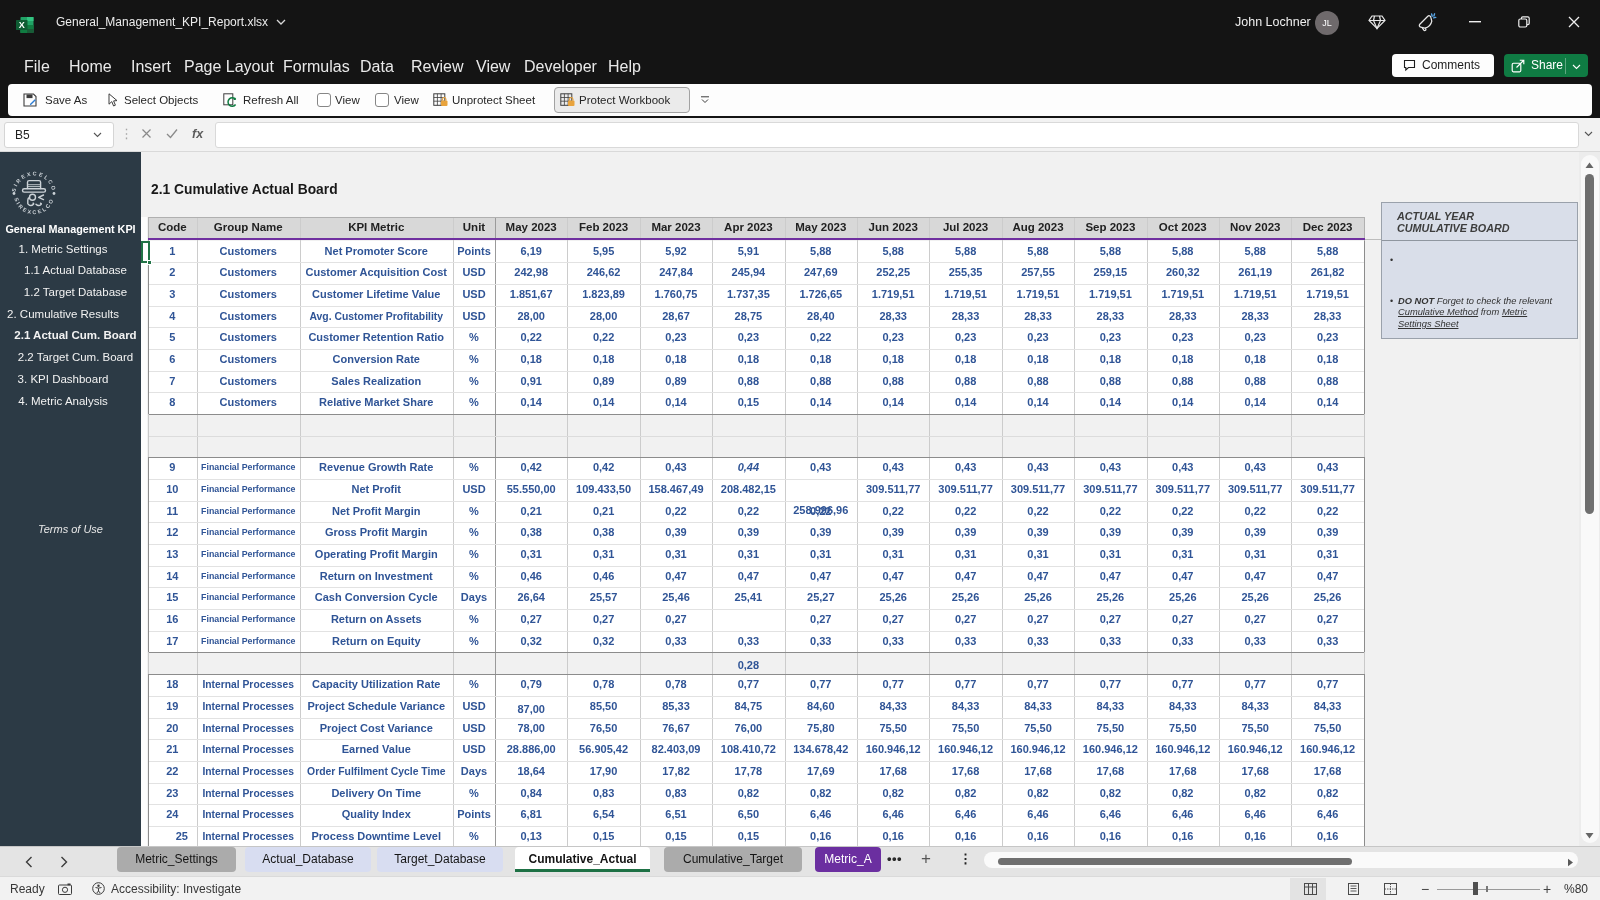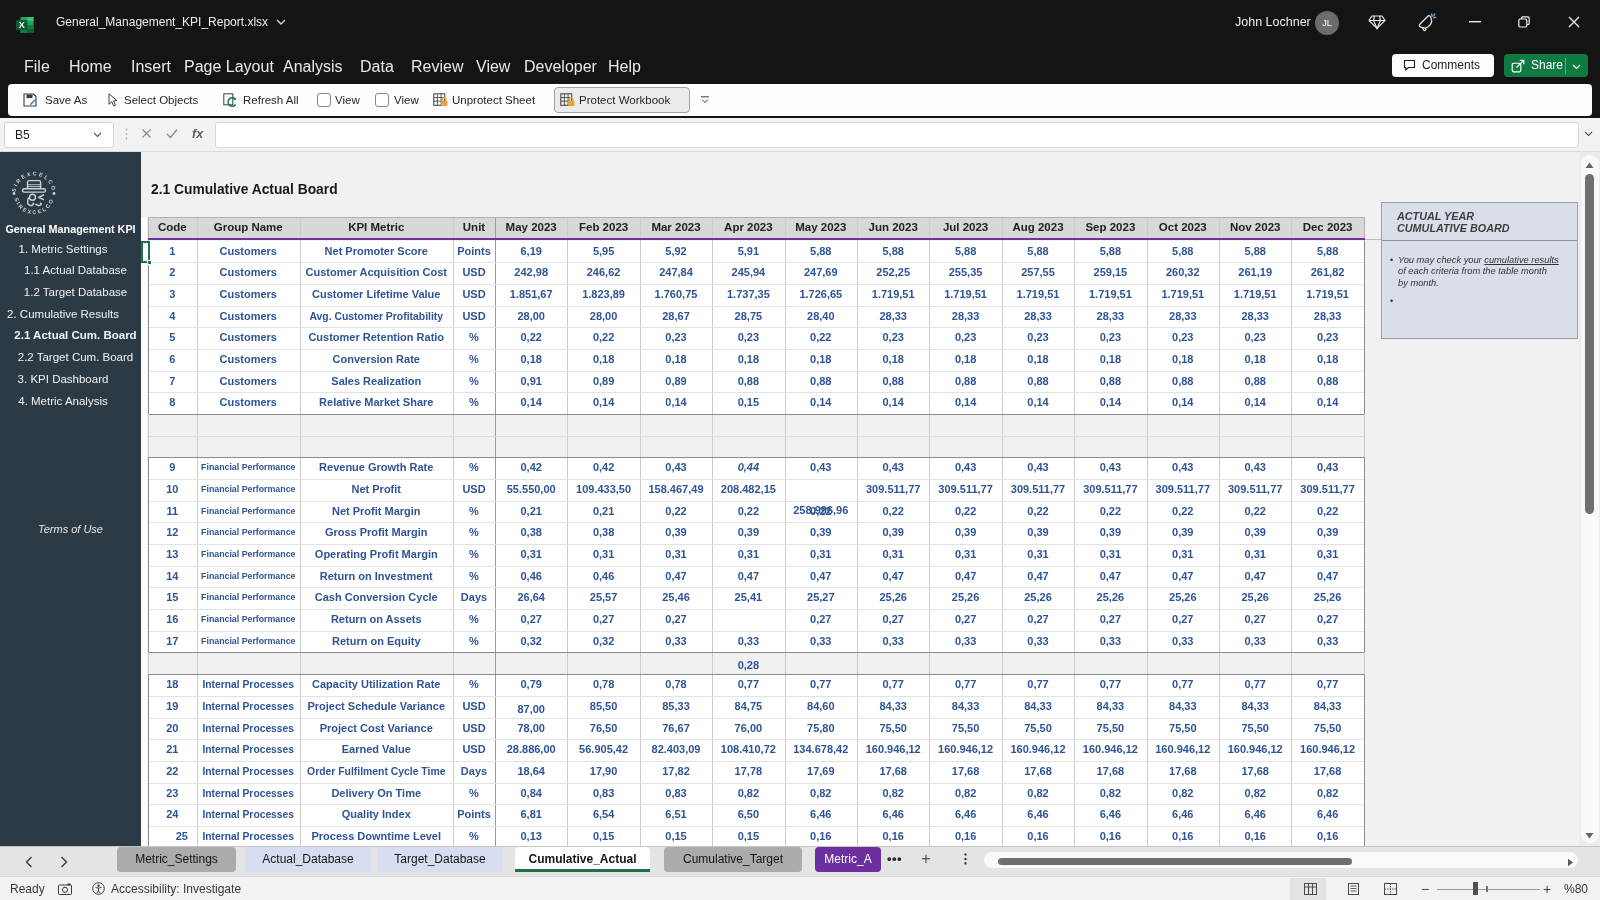--- a/index.html
+++ b/index.html
@@ -100,21 +100,21 @@
       <path d="M3.4 3 V2.2 A1.4 1.4 0 0 1 4.8 0.8 H9.8 A1.4 1.4 0 0 1 11.2 2.2 V7.2 A1.4 1.4 0 0 1 9.8 8.6 H9"></path>
 </svg>
 <svg style="left:1568px;top:16px" width="12" height="12" viewBox="0 0 12 12" stroke="#efefef" stroke-width="1.3">
       <path d="M1 1 L11 11 M11 1 L1 11"></path>
     </svg>
 
 <div class="mi" style="left:24px">File</div>
 <div class="mi" style="left:69px">Home</div>
 <div class="mi" style="left:131px">Insert</div>
 <div class="mi" style="left:184px">Page Layout</div>
-<div class="mi" style="left:283px">Analysis</div>
+<div class="mi" style="left:283px">Formulas</div>
 <div class="mi" style="left:360px">Data</div>
 <div class="mi" style="left:411px">Review</div>
 <div class="mi" style="left:476px">View</div>
 <div class="mi" style="left:524px">Developer</div>
 <div class="mi" style="left:608px">Help</div>
 <div id="cmt"><svg style="left:11px;top:5px" width="13" height="13" viewBox="0 0 13 13">
         <path d="M1.5 1.5 H11.5 V8.5 H5.5 L2.8 11 V8.5 H1.5 Z" fill="none" stroke="#1c1c1c" stroke-width="1.1"></path>
       </svg>Comments</div>
 <div id="shr"><svg style="left:7px;top:5px" width="15" height="14" viewBox="0 0 15 14" fill="none" stroke="#fff" stroke-width="1.15">
         <rect x="1.2" y="4.2" width="8.6" height="8.6" rx="1.2"></rect>
@@ -697,22 +697,22 @@
 <div class="ln" style="left:1363.8px;top:500.4px;width:1px;height:21.7px;background:#c9c9c9"></div>
  </div>
  <div id="phdr"></div>
  <div id="sel"></div>
       <div id="selh"></div>
  <div class="ln" style="left:1364.6px;top:87.3px;width:17px;height:1px;background:#bdbdbd"></div>
  <div id="nbx">
   <div class="hd">ACTUAL YEAR<br>CUMULATIVE BOARD</div>
   <div class="dv"></div>
   <div class="bdot" style="left:8px;top:52px">•</div>
-  <div class="nb" style="left:16px;top:52px;width:178px">You may check your <u>cumulative results</u><br>of each criteria from the table month<br>by month.</div>
   <div class="bdot" style="left:8px;top:93px">•</div>
+  <div class="nb" style="left:16px;top:93px;width:178px"><b>DO NOT</b> Forget to check the relevant<br><u>Cumulative Method</u> from <u>Metric</u><br><u>Settings Sheet</u></div>
  </div>
  <div id="vsb">
   <div class="ln" style="left:2px;top:3px;width:18px;height:688px;background:#f9f9f9;border-radius:9px"></div>
   <svg style="left:6px;top:10px" width="9" height="7" viewBox="0 0 9 7">
           <path d="M4.5 0.5 L8.5 6 H0.5 Z" fill="#666"></path>
         </svg>
   <div id="vthumb"></div>
   <svg style="left:6px;top:680px" width="9" height="7" viewBox="0 0 9 7">
           <path d="M4.5 6.5 L8.5 1 H0.5 Z" fill="#666"></path>
         </svg>

